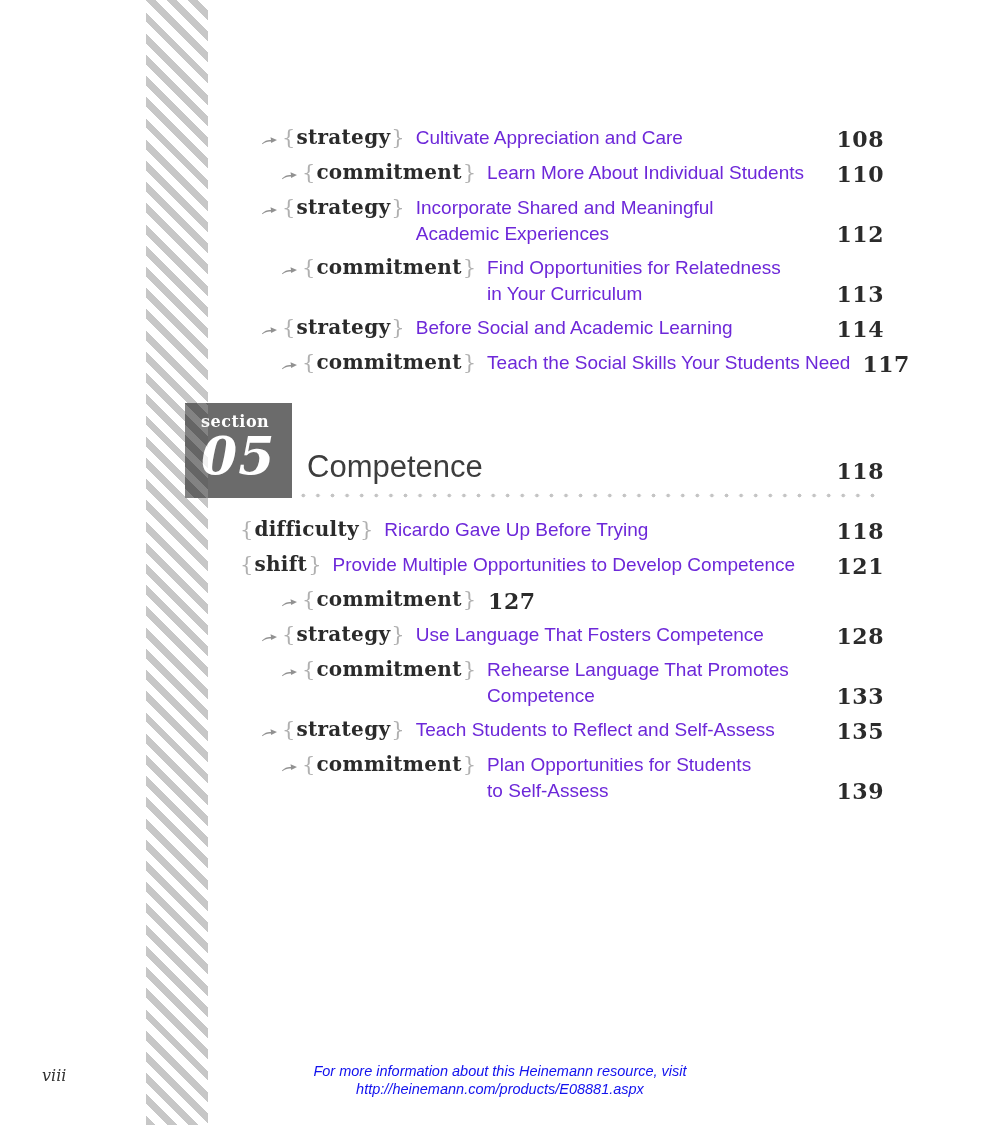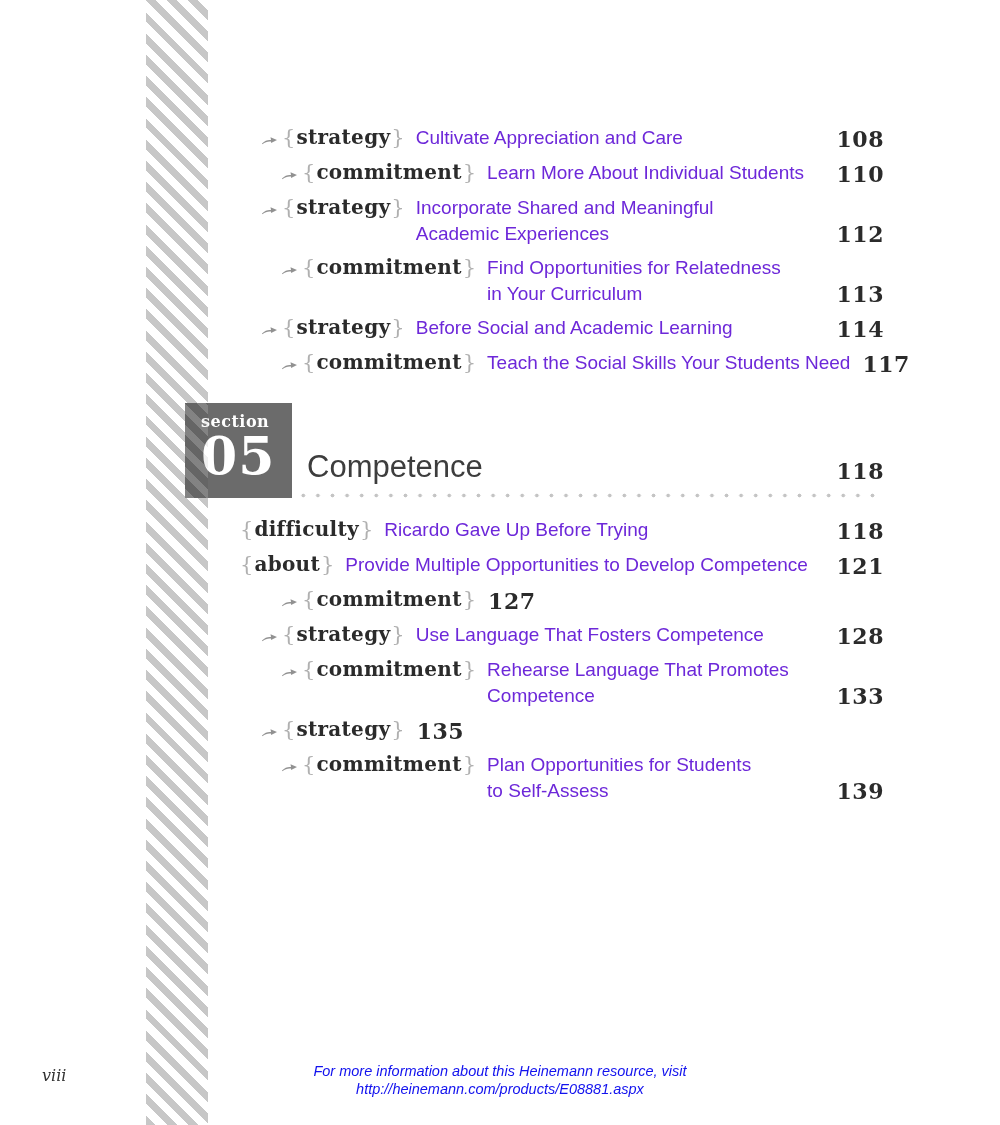--- a/index.html
+++ b/index.html
@@ -50,21 +50,21 @@
   .badge {
     width:107px; height:95px; background:#6b6b6b; position:relative;
     box-sizing:border-box; padding:9px 0 0 16px; color:#ffffff;
     font-family:"DejaVu Serif", serif; flex:none;
   }
   .badge::before {
     content:""; position:absolute; left:0; top:0; bottom:0; width:23px;
     background:repeating-linear-gradient(45deg, rgba(255,255,255,0.16) 0 7px, rgba(0,0,0,0.06) 7px 15px);
   }
   .badge-word { font-size:16px; font-weight:700; letter-spacing:0.5px; line-height:19px; }
-  .badge-num  { font-size:52px; font-weight:700; line-height:50px; letter-spacing:1px; }
+  .badge-num  { font-size:52px; font-weight:700; line-height:50px; letter-spacing:1px;font-style:italic; }
   .header-right { flex:1; display:flex; flex-direction:column; justify-content:flex-end; }
   .title-row { display:flex; align-items:baseline; padding-left:15px; }
   .section-title {
     flex:1; margin:0; font-family:"Liberation Sans", sans-serif;
     font-size:31px; font-weight:300; color:#3d3d3d; line-height:1.05;
   }
   .dotted-line {
     height:5px; margin-top:9px; margin-left:4px;
     background-image:radial-gradient(circle, #c4c4c4 1.8px, rgba(196,196,196,0) 2.1px);
     background-size:14.6px 5px; background-repeat:repeat-x; background-position:0 50%;
@@ -148,21 +148,21 @@
     </div>
   </div>
 
   <div class="toc-block-2" id="toc-block-2">
       <div class="toc-row lvl-0">
         <span class="label-cell"><span class="brace">{</span><span class="label-word">difficulty</span><span class="brace">}</span></span>
         <span class="entry-text">Ricardo Gave Up Before Trying</span>
         <span class="page-num">118</span>
       </div>
       <div class="toc-row lvl-0">
-        <span class="label-cell"><span class="brace">{</span><span class="label-word">about</span><span class="brace">}</span></span>
+        <span class="label-cell"><span class="brace">{</span><span class="label-word">shift</span><span class="brace">}</span></span>
         <span class="entry-text">Provide Multiple Opportunities to Develop Competence</span>
         <span class="page-num">121</span>
       </div>
       <div class="toc-row lvl-2">
         <span class="label-cell"><span class="arrow"><svg width="17" height="11" viewBox="0 0 17 11" xmlns="http://www.w3.org/2000/svg">
               <path fill="#919191" d="M1 9.6 C4 6.6 6.6 5.8 10 6.1 L9.5 3.2 L16 5.9 L10.1 9.1 L10 7.6 C7.1 7.2 4.3 7.9 1.4 10.2 Z"></path>
             </svg></span><span class="brace">{</span><span class="label-word">commitment</span><span class="brace">}</span></span>
         <span class="page-num">127</span>
       </div>
       <div class="toc-row lvl-1">
@@ -177,20 +177,21 @@
               <path fill="#919191" d="M1 9.6 C4 6.6 6.6 5.8 10 6.1 L9.5 3.2 L16 5.9 L10.1 9.1 L10 7.6 C7.1 7.2 4.3 7.9 1.4 10.2 Z"></path>
             </svg></span><span class="brace">{</span><span class="label-word">commitment</span><span class="brace">}</span></span>
         <span class="entry-text">Rehearse Language That Promotes
 Competence</span>
         <span class="page-num">133</span>
       </div>
       <div class="toc-row lvl-1">
         <span class="label-cell"><span class="arrow"><svg width="17" height="11" viewBox="0 0 17 11" xmlns="http://www.w3.org/2000/svg">
               <path fill="#919191" d="M1 9.6 C4 6.6 6.6 5.8 10 6.1 L9.5 3.2 L16 5.9 L10.1 9.1 L10 7.6 C7.1 7.2 4.3 7.9 1.4 10.2 Z"></path>
             </svg></span><span class="brace">{</span><span class="label-word">strategy</span><span class="brace">}</span></span>
+        <span class="entry-text">Teach Students to Reflect and Self-Assess</span>
         <span class="page-num">135</span>
       </div>
       <div class="toc-row lvl-2">
         <span class="label-cell"><span class="arrow"><svg width="17" height="11" viewBox="0 0 17 11" xmlns="http://www.w3.org/2000/svg">
               <path fill="#919191" d="M1 9.6 C4 6.6 6.6 5.8 10 6.1 L9.5 3.2 L16 5.9 L10.1 9.1 L10 7.6 C7.1 7.2 4.3 7.9 1.4 10.2 Z"></path>
             </svg></span><span class="brace">{</span><span class="label-word">commitment</span><span class="brace">}</span></span>
         <span class="entry-text">Plan Opportunities for Students
 to Self-Assess</span>
         <span class="page-num">139</span>
       </div>

